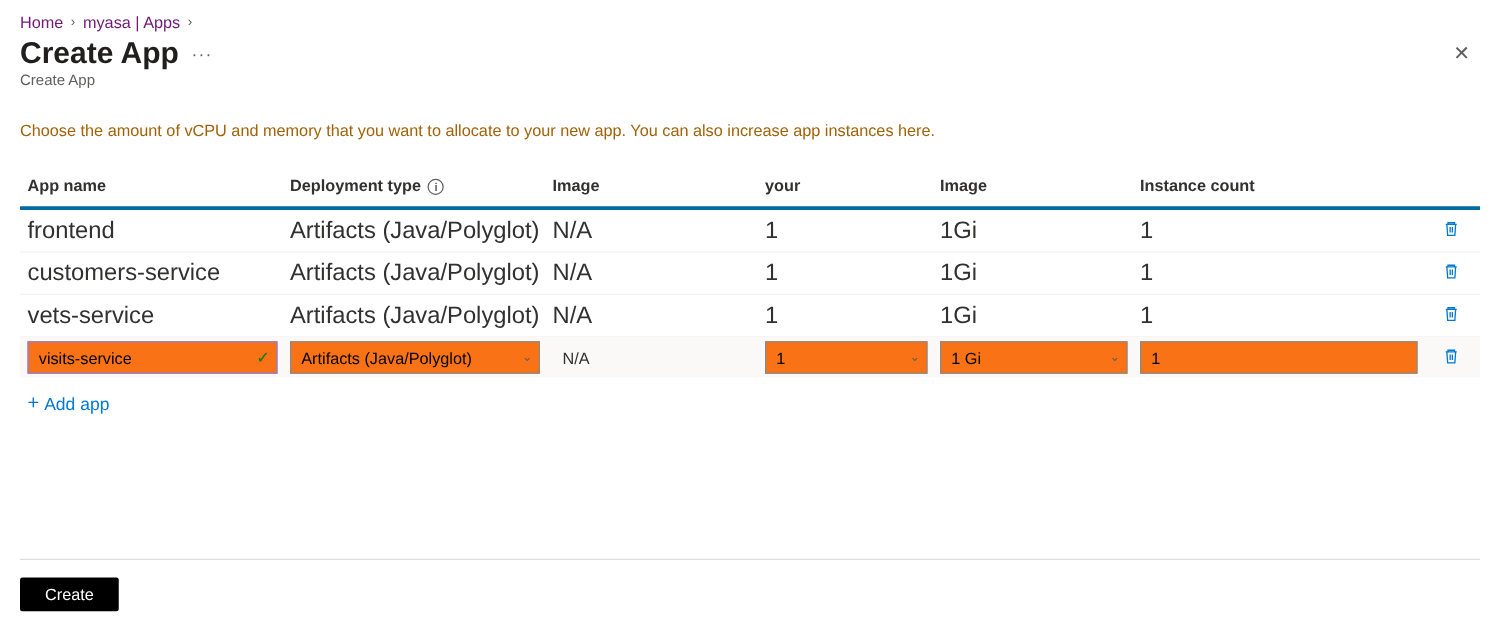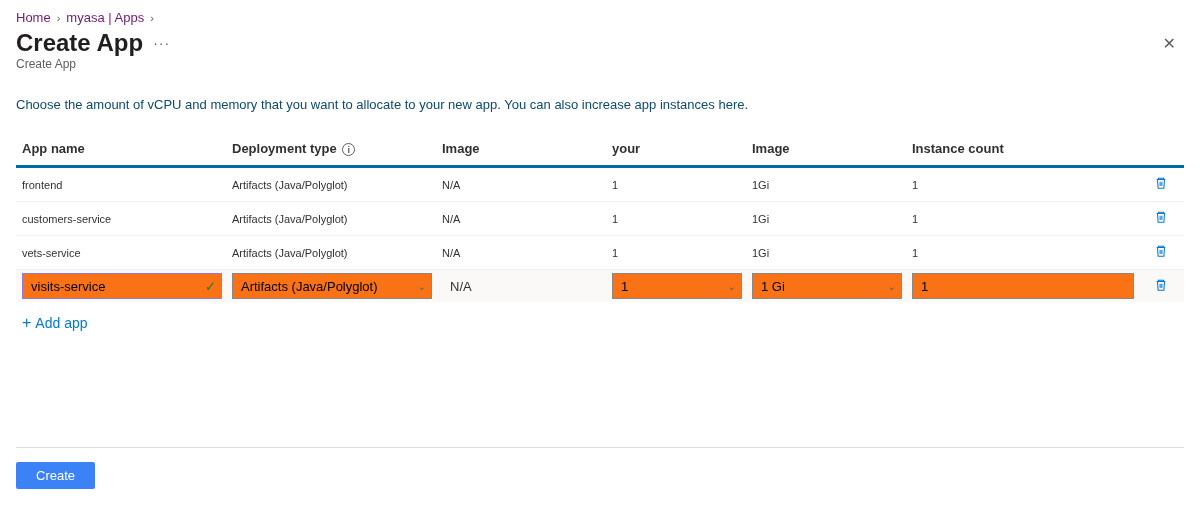--- a/index.html
+++ b/index.html
@@ -32,38 +32,38 @@
     justify-content: space-between;
   }
   .title-left { display: flex; align-items: center; gap: 10px; }
   h1 { font-size: 24px; font-weight: 600; margin: 0; color: #201f1e; }
   .more { color: #605e5c; cursor: pointer; font-size: 14px; letter-spacing: 1px; }
   .subtitle { font-size: 12px; color: #605e5c; margin-bottom: 26px; }
   .close-x {
     font-size: 16px; color: #605e5c; cursor: pointer; padding: 4px 8px;
     font-weight: 300;
   }
-  .desc { font-size: 13px; color: #0c4a6e; margin-bottom: 20px; }
+  .desc { font-size: 13px; color: #a16207; margin-bottom: 20px; }
   .table { width: 100%; }
   .hdr, .row {
     display: grid;
     grid-template-columns: 210px 210px 170px 140px 160px 1fr 34px;
     align-items: center;
     padding: 0 6px;
   }
   .hdr {
     border-bottom: 3px solid #0369a1;
     font-weight: 600;
     font-size: 13px;
     height: 36px;
   }
   .row {
     height: 34px;
     border-bottom: 1px solid #f3f2f1;
-    font-size: 11px;
+    font-size: 19px;
   }
   .info-icon {
     display: inline-flex; width: 13px; height: 13px; border: 1px solid #605e5c;
     border-radius: 50%; font-size: 9px; align-items: center; justify-content: center;
     color: #605e5c; margin-left: 2px; vertical-align: middle;
   }
   .editrow {
     display: grid;
     grid-template-columns: 210px 210px 170px 140px 160px 1fr 34px;
     align-items: center;
@@ -101,21 +101,21 @@
     display: flex; align-items: center; gap: 4px;
     color: #0078d4; cursor: pointer; font-size: 14px; padding: 12px 6px;
   }
   .add-row .plus { font-size: 16px; font-weight: 300; }
   .footer {
     margin-top: auto;
     border-top: 1px solid #e1dfdd;
     padding: 14px 0 16px 0;
   }
   .btn-primary {
-    background: #3b82f6; color: #fff; border: none;
+    background: #000000; color: #fff; border: none;
     padding: 6px 20px; font-size: 13px; font-family: inherit;
     cursor: pointer; border-radius: 2px;
   }
   svg.trash-svg { width: 14px; height: 14px; }
 </style>
 </head>
 <body>
 
 <div class="page">
   <div class="breadcrumb">

